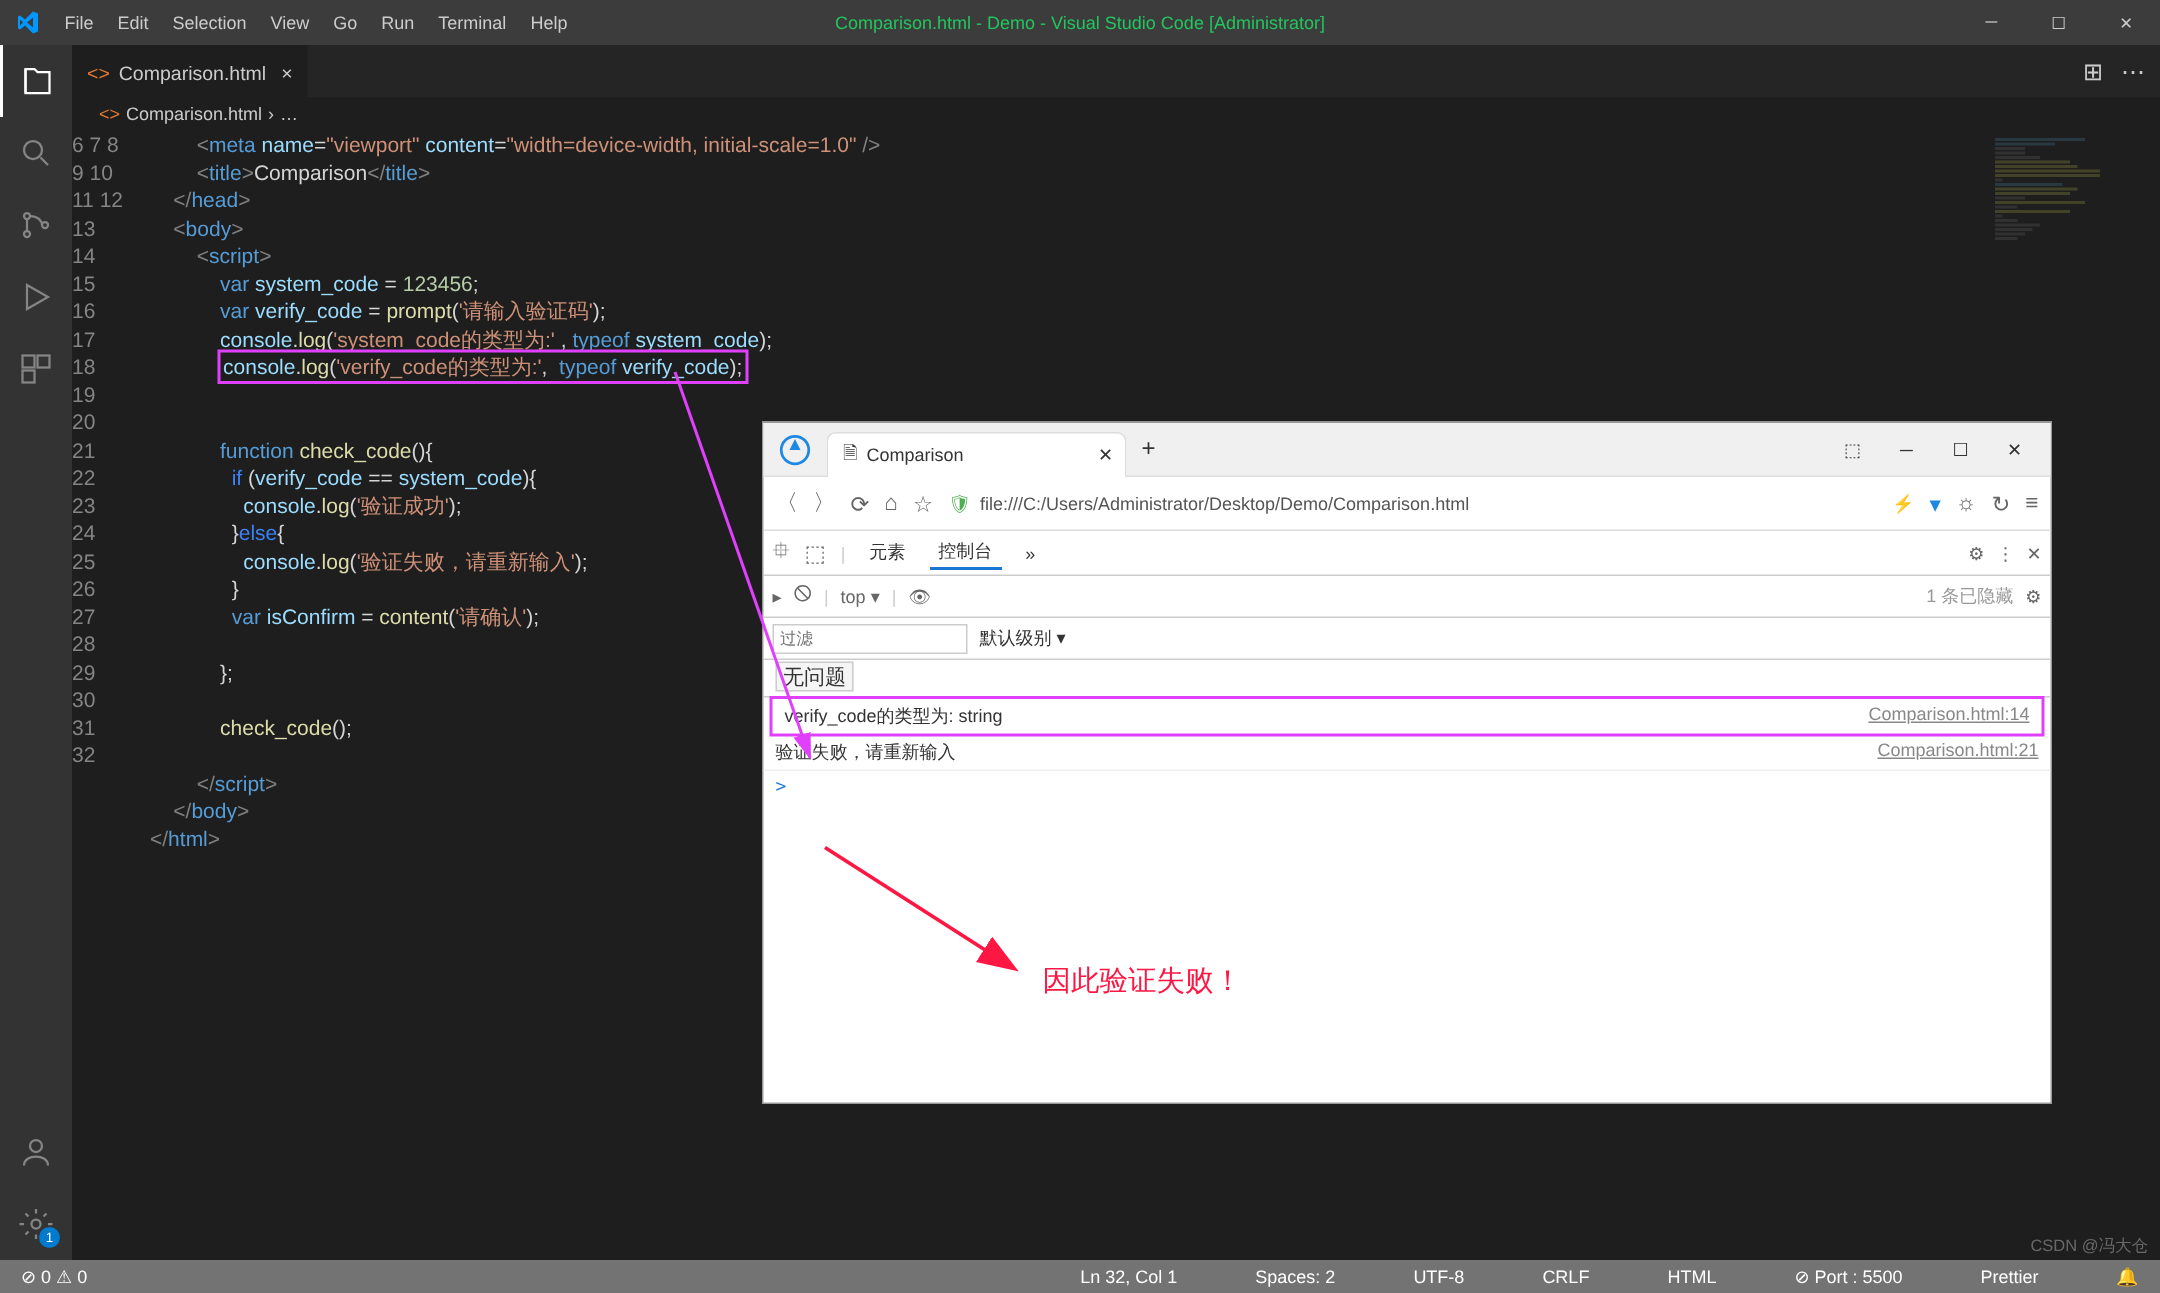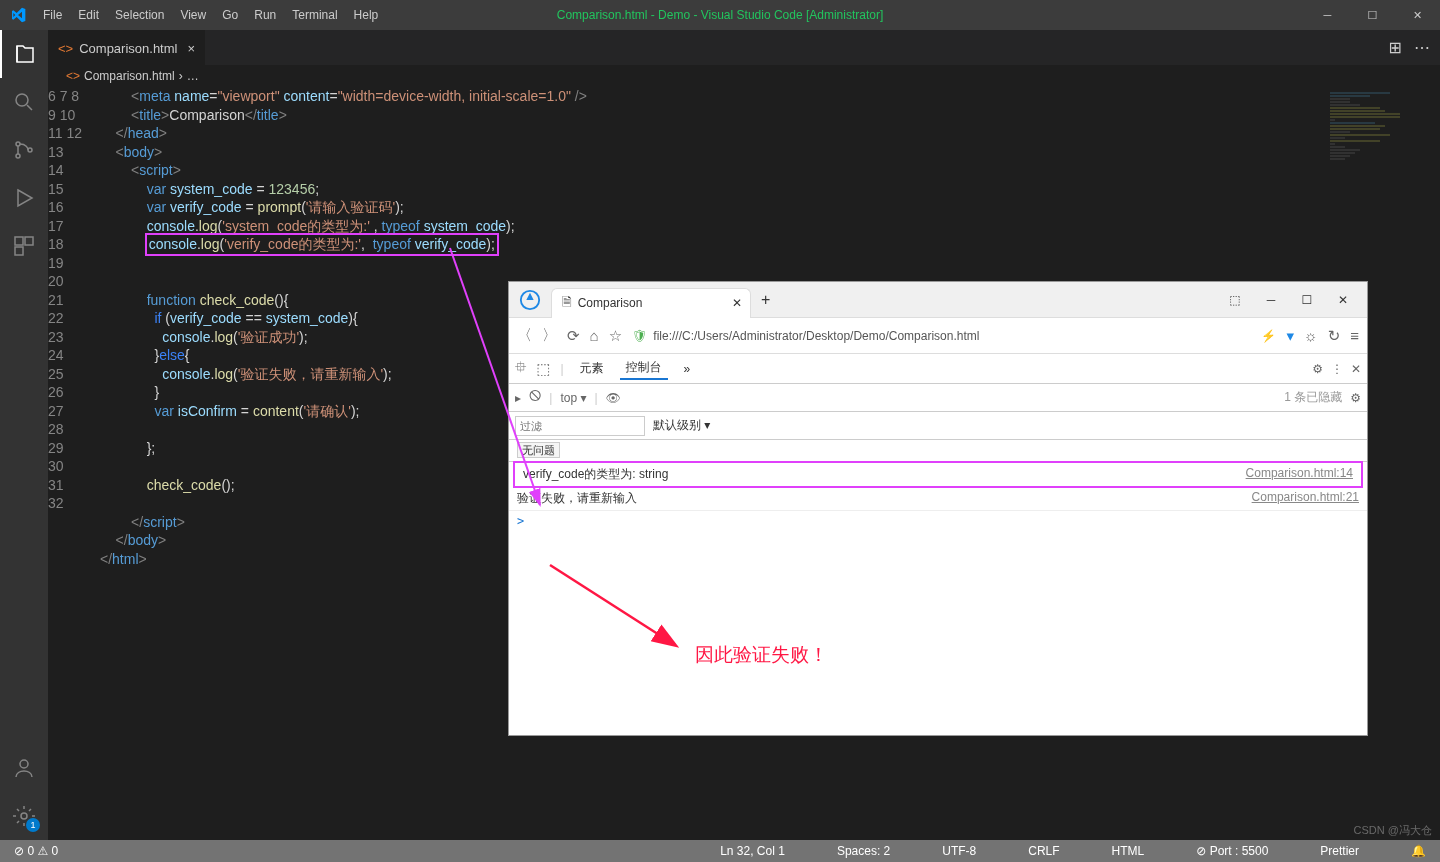--- a/index.html
+++ b/index.html
@@ -47,21 +47,21 @@
 .url-text { color: #555; }
 .lightning { color: #4caf50; }
 .devtools-hdr { height: 30px; display: flex; align-items: center; border-bottom: 1px solid #ccc; padding: 0 6px; gap: 10px; }
 .dt-tab { padding: 2px 6px; cursor: pointer; }
 .dt-tab.active { border-bottom: 2px solid #1976d2; color: #333; }
 .dt-side-icons { margin-left: auto; display: flex; gap: 8px; align-items: center; color: #666; }
 .console-toolbar { height: 28px; display: flex; align-items: center; border-bottom: 1px solid #ccc; padding: 0 6px; gap: 8px; color: #666; }
 .filter-row { height: 28px; display: flex; align-items: center; border-bottom: 1px solid #ccc; padding: 0 6px; gap: 8px; }
 .filter-input { width: 130px; height: 20px; border: 1px solid #ccc; padding: 0 4px; font-size: 11px; }
 .no-issues { padding: 3px 8px; border-bottom: 1px solid #ccc; }
-.no-issues-btn { border: 1px solid #ccc; background: #f5f5f5; padding: 1px 4px; font-size: 11px; }
+.no-issues-btn { border: 1px solid #ccc; background: #f5f5f5; padding: 1px 4px; font-size: 14px; }
 .console-body { position: relative; }
 .console-row { border-bottom: 1px solid #eee; padding: 3px 8px; display: flex; font-family: Consolas, monospace; font-size: 12px; }
 .console-msg { flex: 1; color: #333; }
 .console-src { color: #888; text-decoration: underline; cursor: pointer; }
 .console-row.boxed { border: 2px solid #e040fb; margin: -1px 4px; }
 .console-prompt { padding: 3px 8px; color: #1976d2; font-family: Consolas, monospace; }
 .red-note { position: absolute; left: 695px; top: 640px; color: #ff1744; font-size: 19px; font-family: 'Microsoft YaHei', sans-serif; line-height: 1.6; z-index: 10; }
 .watermark { position: absolute; right: 8px; bottom: 24px; color: #888; font-size: 11px; opacity: 0.7; z-index: 20; }
 svg.abs { position: absolute; pointer-events: none; z-index: 8; }
 </style>

